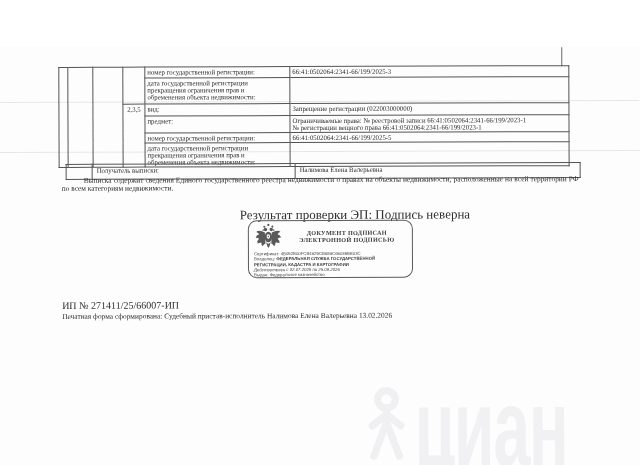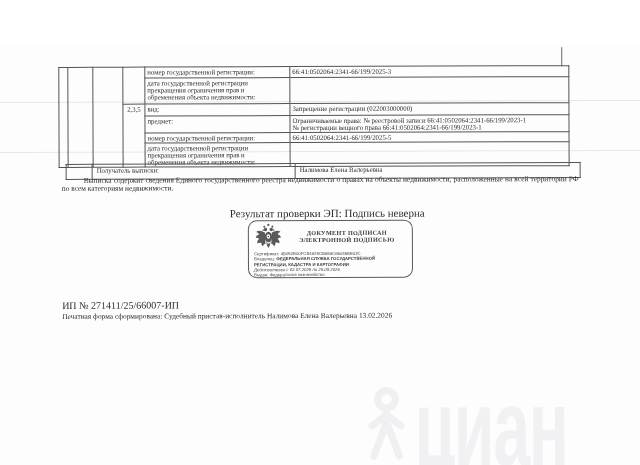--- a/index.html
+++ b/index.html
@@ -13,21 +13,21 @@
   table.main td{border:1px solid #545454;vertical-align:top;font-size:6.8px;line-height:7.2px;
                 padding:1px 2px 0 2px;overflow:hidden;white-space:nowrap;}
   td.lbl{padding-left:7px;}
   td.idx{vertical-align:middle;text-align:center;padding-left:0;}
   table.recip{position:absolute;left:66px;top:117px;width:514px;border-collapse:collapse;table-layout:fixed;}
   table.recip td{border:1px solid #545454;font-size:6.8px;line-height:7.2px;padding:2px 2px 1px 4px;
                  vertical-align:top;white-space:nowrap;overflow:hidden;}
 
   .summary{position:absolute;left:62px;top:130px;width:517px;font-size:7.4px;line-height:7.7px;
            text-align:justify;text-indent:22px;}
-  .ep-result{position:absolute;left:230px;top:161px;font-size:11px;}
+  .ep-result{position:absolute;left:240px;top:161px;font-size:13px;}
 
   .stamp{position:absolute;left:248px;top:174px;width:165px;height:58px;box-sizing:border-box;
          border:1px solid #5a5a5a;border-radius:9px;padding:2px 5px 2px 5px;}
   .stamp-head{display:flex;align-items:center;gap:4px;}
   .emblem{width:29px;height:26px;flex:0 0 auto;}
   .stamp-title{flex:1;text-align:center;font-weight:bold;font-size:6.2px;line-height:7.4px;
                letter-spacing:.3px;color:#3a3a3a;}
   .stamp-details{margin-top:2px;font-family:"Liberation Sans",sans-serif;font-size:4.3px;
                  line-height:5.3px;color:#3f3f3f;}
   .owner-strong{font-weight:bold;}

